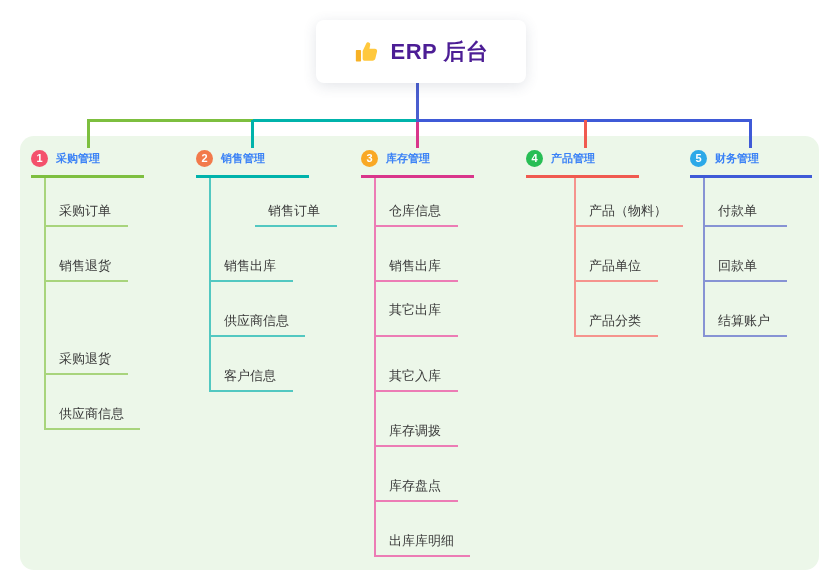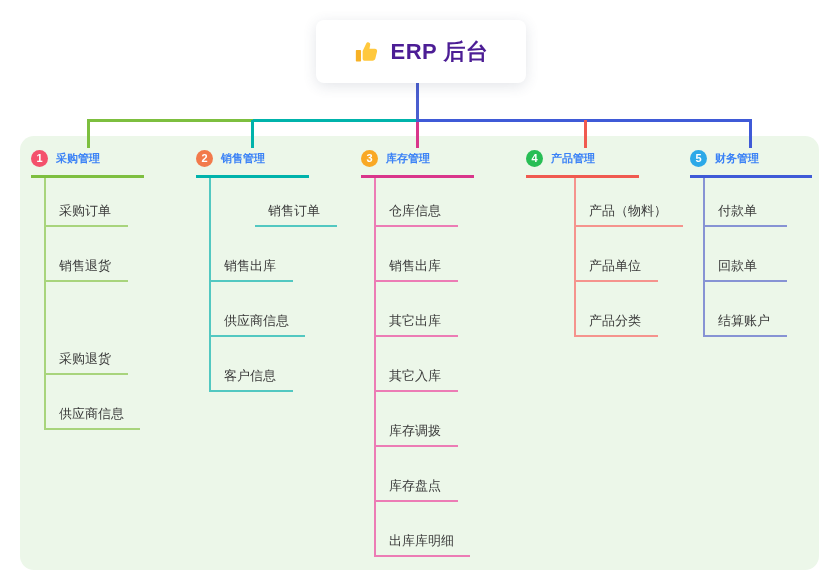--- a/index.html
+++ b/index.html
@@ -118,21 +118,21 @@
       <span class="badge" style="background: rgb(249, 168, 37);">3</span>
       <span class="branch-label">库存管理</span>
     </div>
     <div class="children" style="border-color: rgb(236, 124, 181);">
       <div class="child" style="border-color: rgb(236, 124, 181);">
           <span class="child-label">仓库信息</span>
         </div>
       <div class="child" style="border-color: rgb(236, 124, 181);">
           <span class="child-label">销售出库</span>
         </div>
-      <div class="child" style="border-color: rgb(236, 124, 181);">
+      <div class="child" style="border-color: rgb(236, 124, 181); align-items: center;">
           <span class="child-label">其它出库</span>
         </div>
       <div class="child" style="border-color: rgb(236, 124, 181);">
           <span class="child-label">其它入库</span>
         </div>
       <div class="child" style="border-color: rgb(236, 124, 181);">
           <span class="child-label">库存调拨</span>
         </div>
       <div class="child" style="border-color: rgb(236, 124, 181);">
           <span class="child-label">库存盘点</span>

